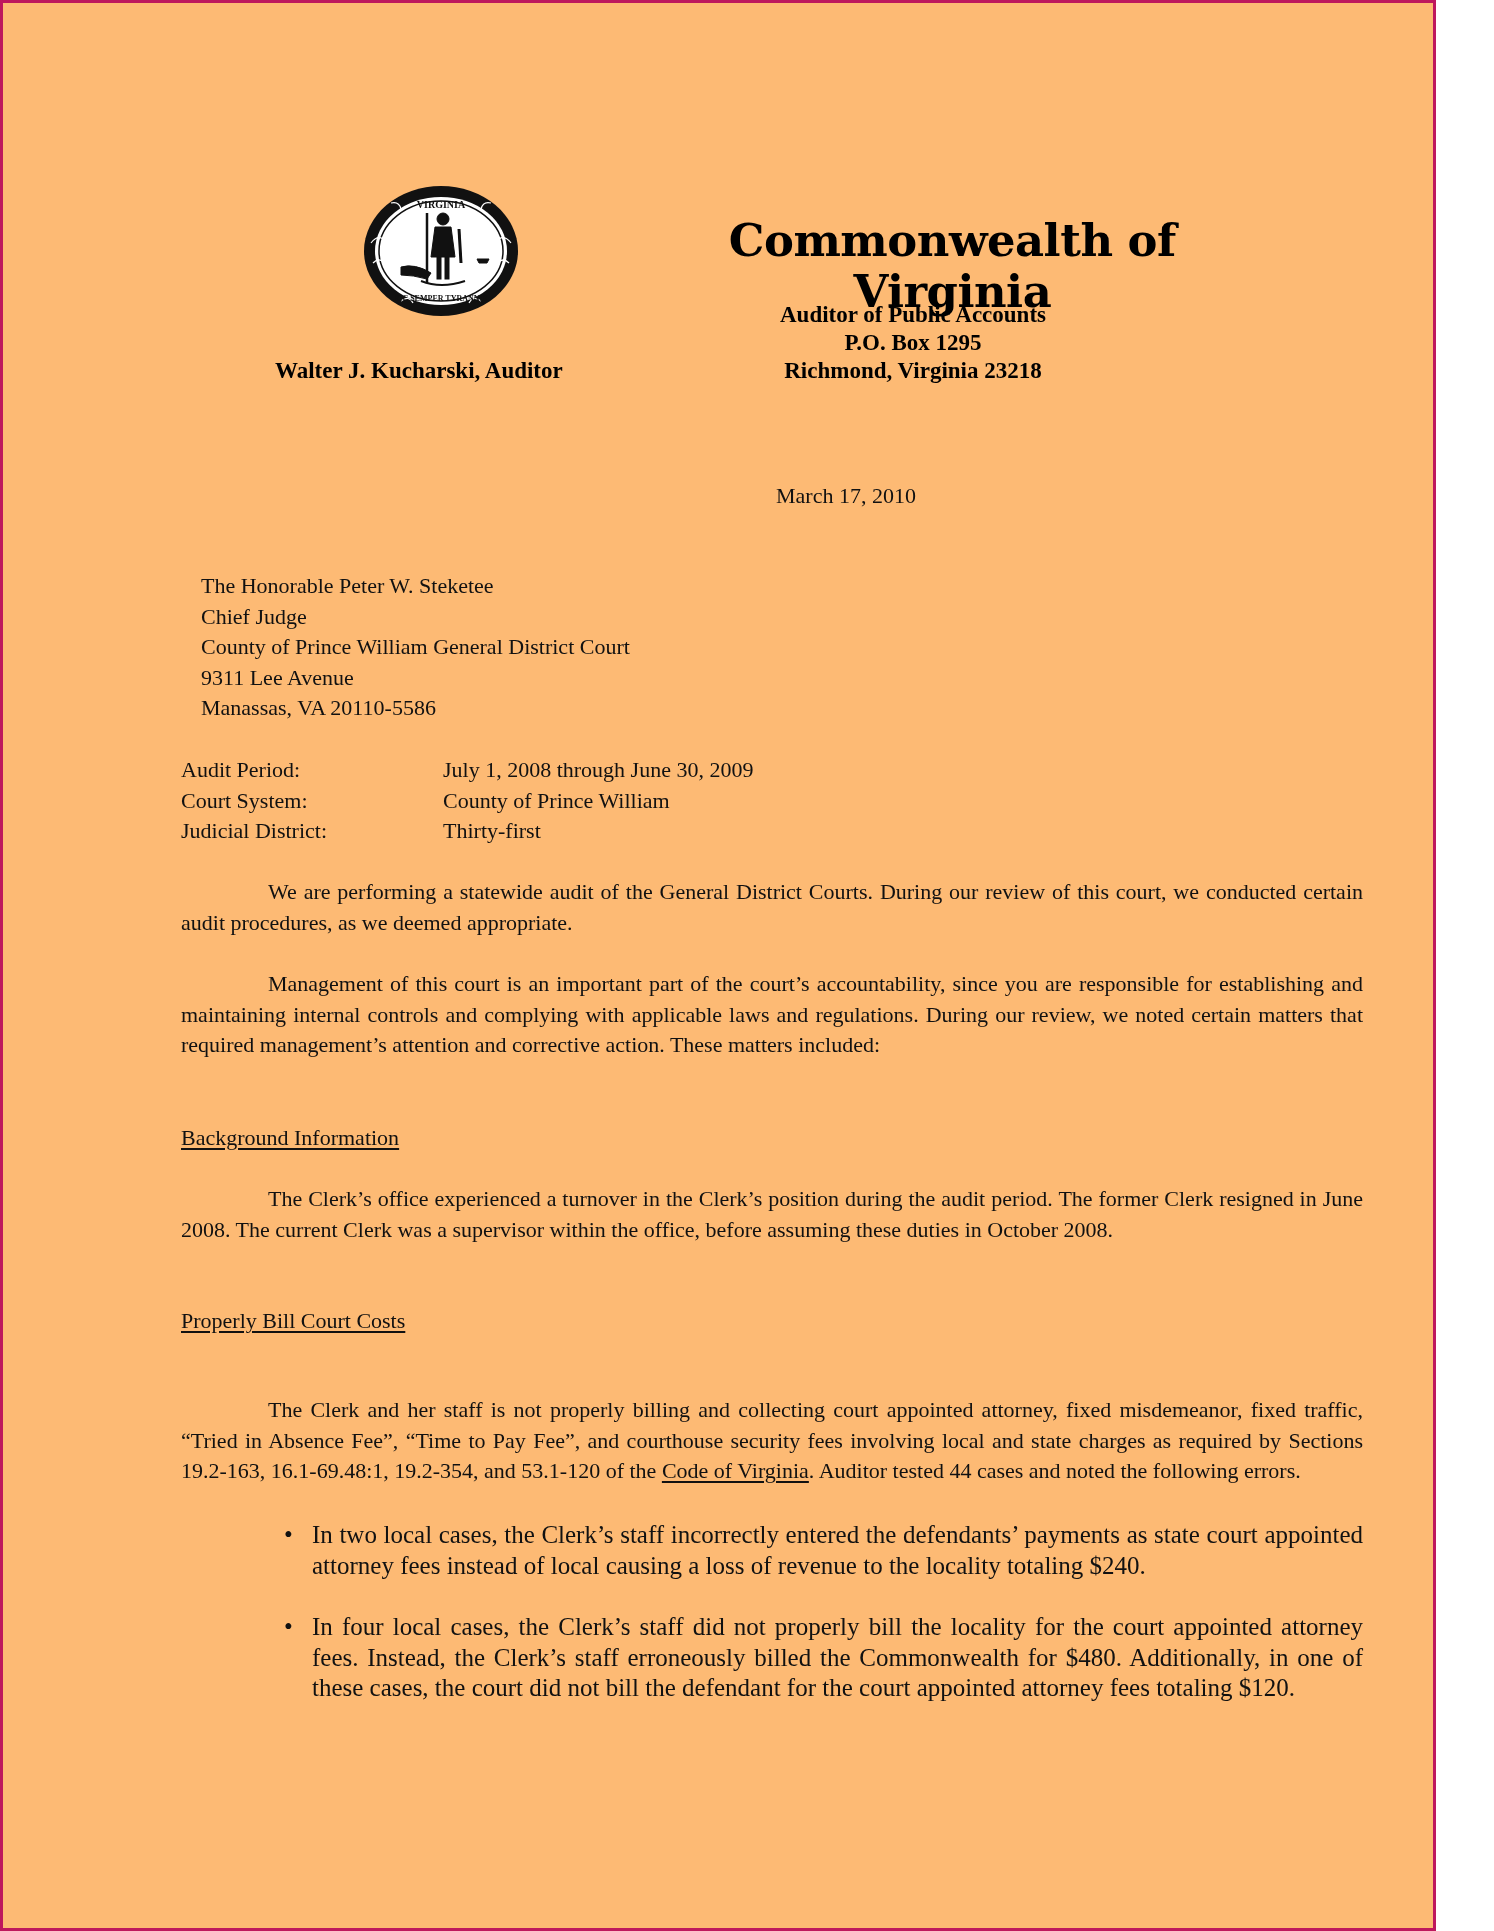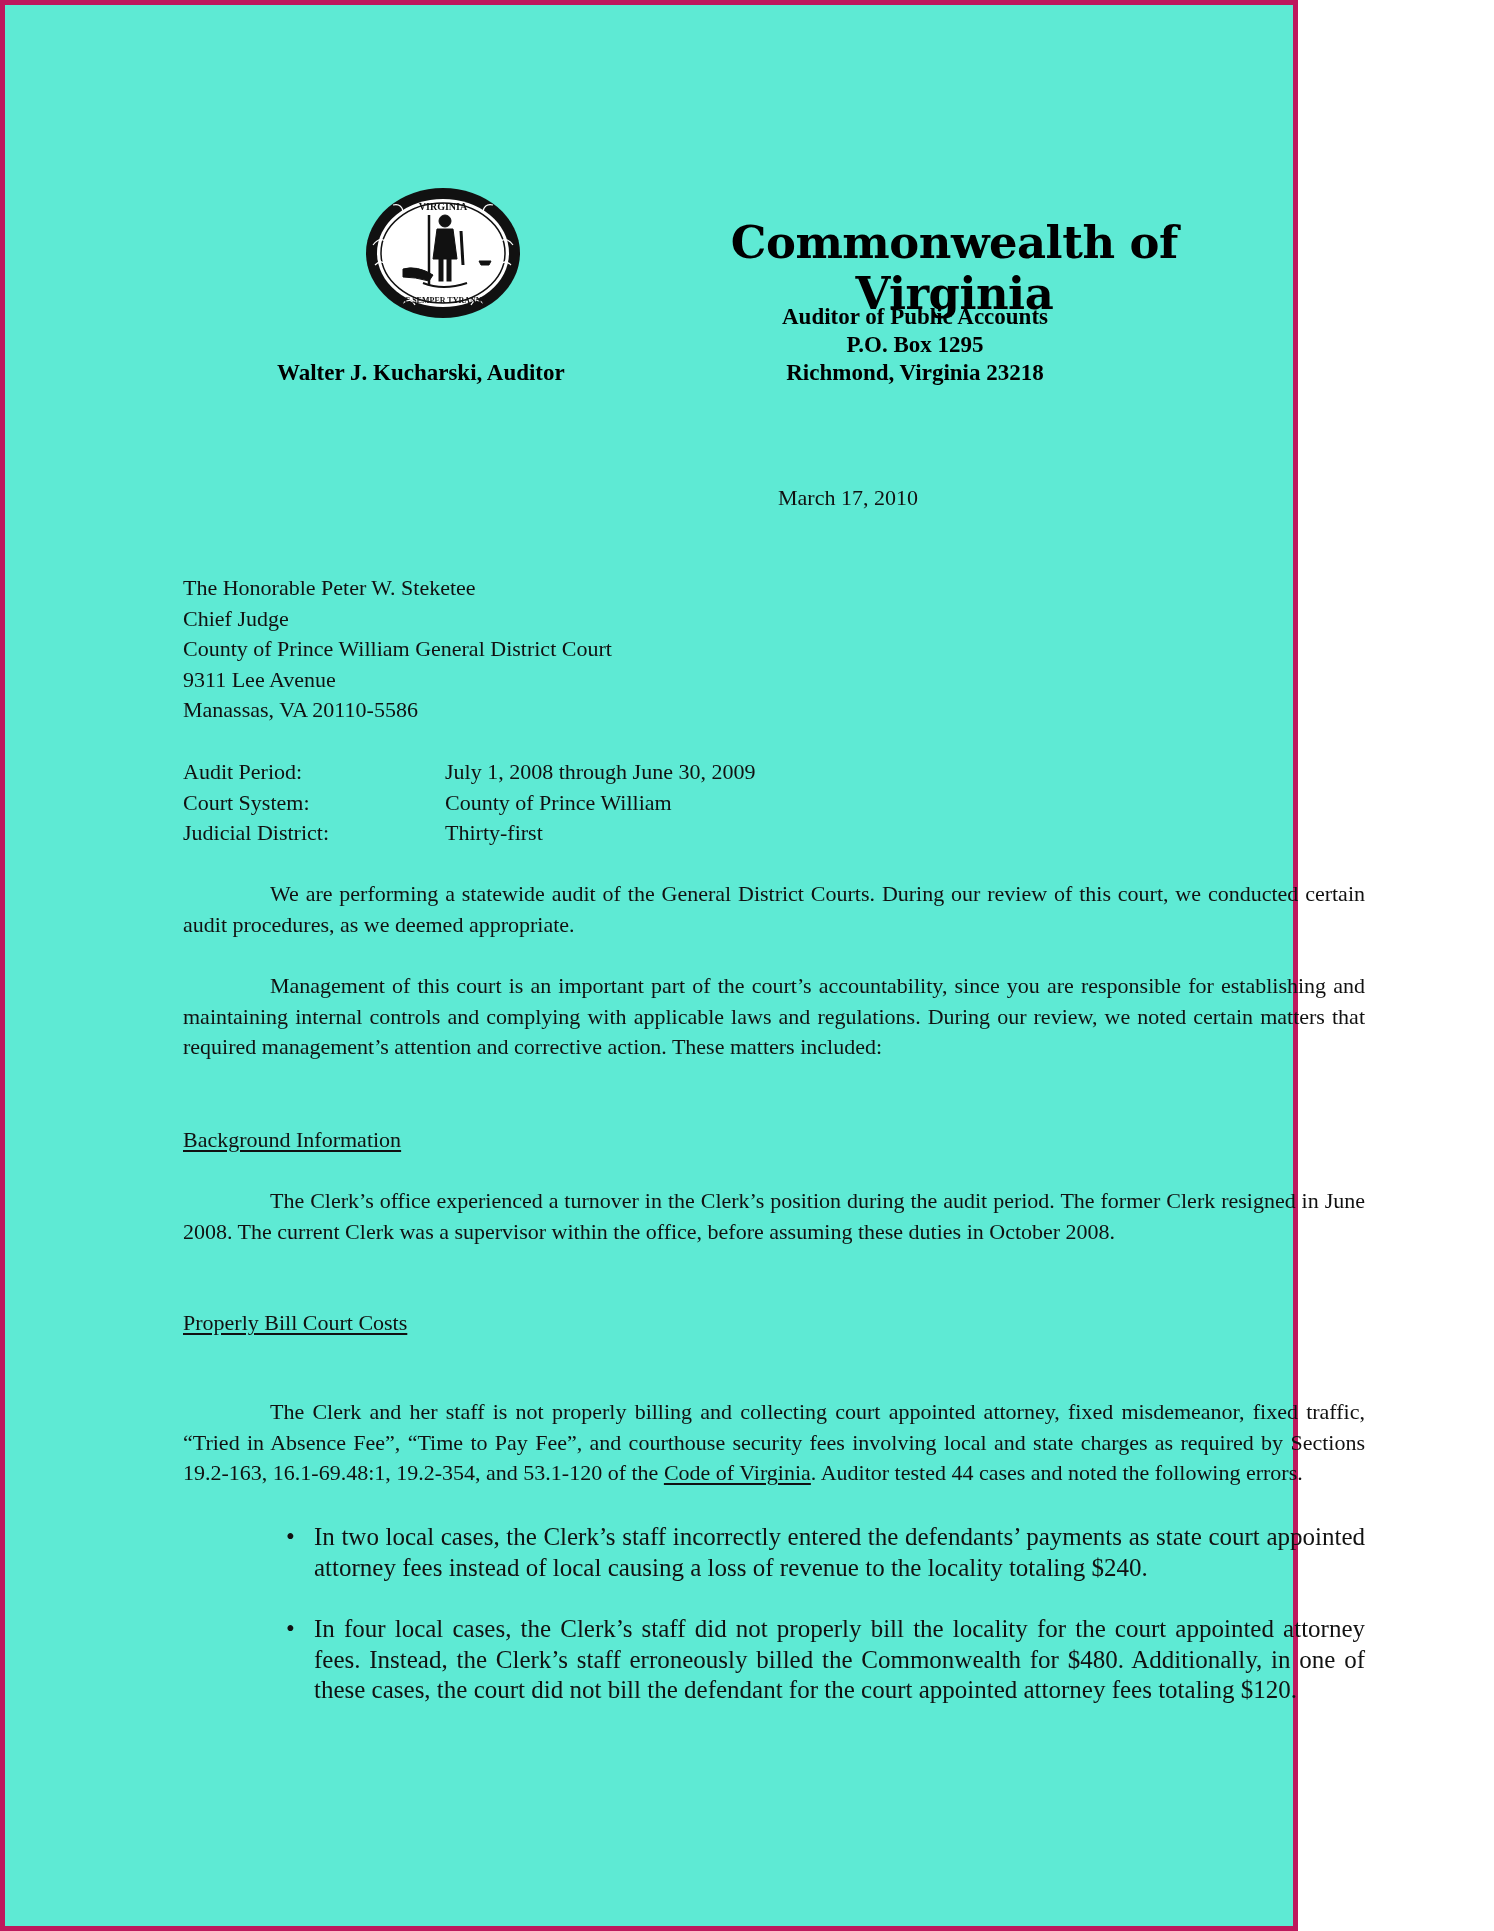--- a/index.html
+++ b/index.html
@@ -11,24 +11,24 @@
       width: 1494px;
       height: 1931px;
       position: relative;
       overflow: hidden;
       font-family: "Liberation Serif", "DejaVu Serif", serif;
       color: #111111;
     }
     .page-frame {
       position: absolute;
       left: 0; top: 0;
-      width: 1298px; height: 1931px;
+      width: 1436px; height: 1931px;
       box-sizing: border-box;
-      border: 5px solid #be185d;
-      background: #5eead4;
+      border: 3px solid #be185d;
+      background: #fdba74;
     }
     .seal {
       position: absolute;
       left: 358px;
       top: 180px;
       width: 160px;
       height: 136px;
     }
     .masthead-title {
       position: absolute;
@@ -72,21 +72,21 @@
       color: #111;
     }
     .date {
       left: 773px;
       top: 478px;
     }
     .recipient {
       left: 178px;
       top: 568px;
     }
-    .recipient div { white-space: nowrap; }
+    .recipient div { white-space: nowrap; margin-left: 20px; }
     .meta {
       left: 178px;
       top: 752px;
     }
     .meta-row { display: flex; white-space: nowrap; }
     .meta-label { width: 262px; }
     .body-block {
       left: 178px;
       width: 1182px;
       text-align: justify;

